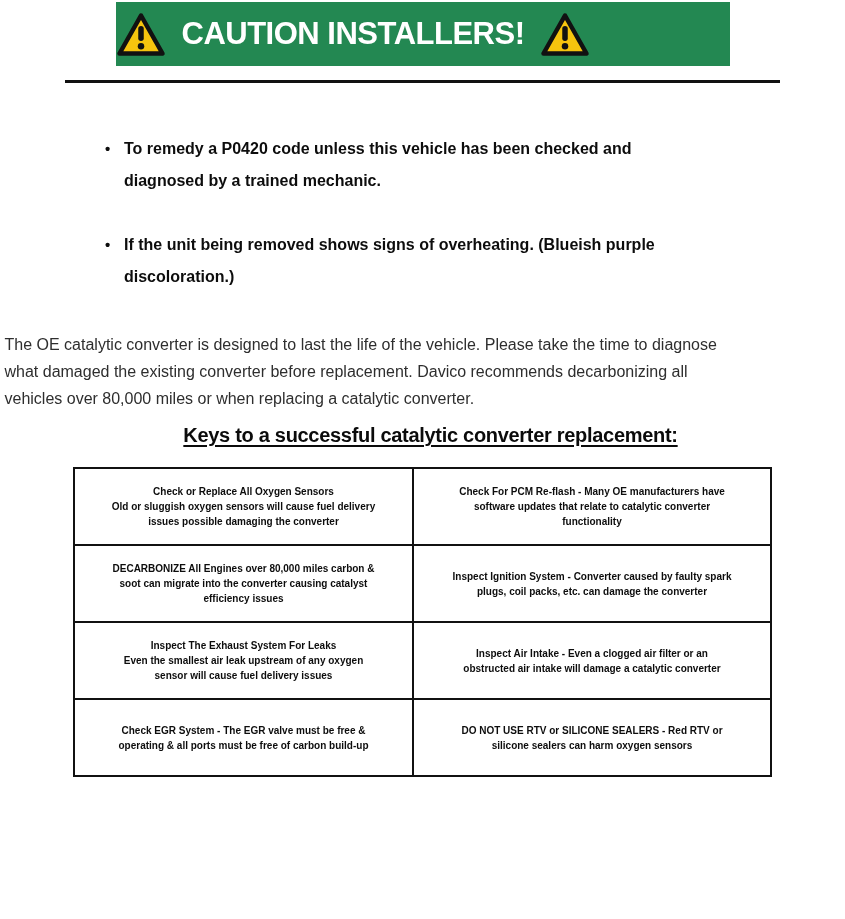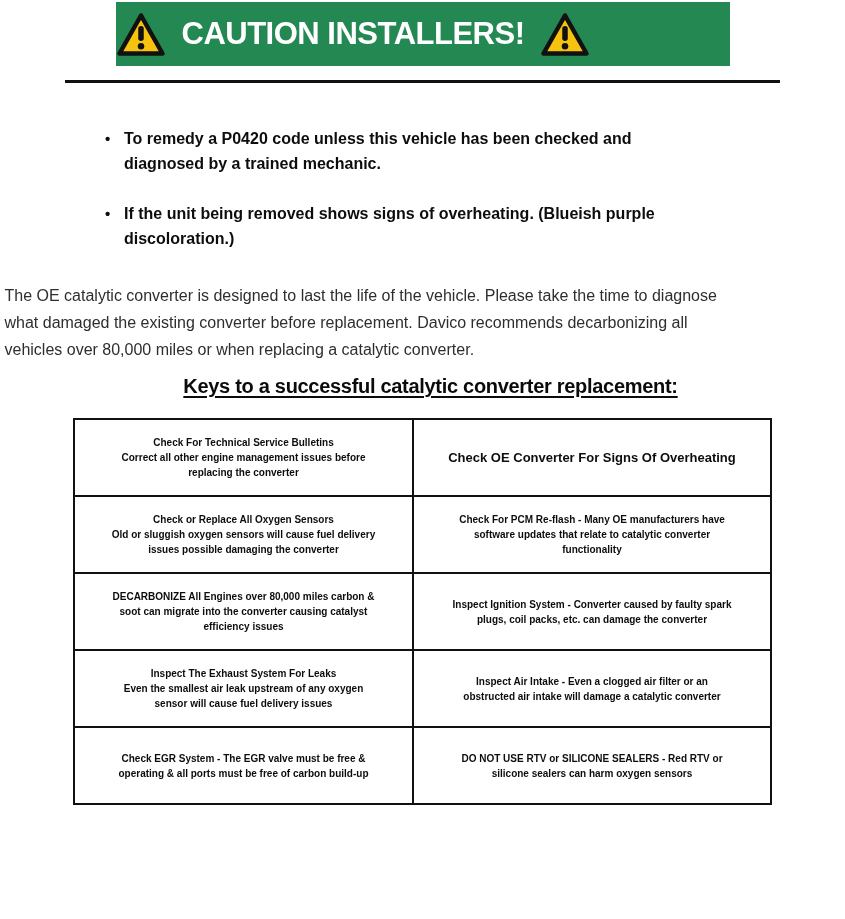--- a/index.html
+++ b/index.html
@@ -50,21 +50,21 @@
   }
 
   
   .bullets {
     list-style: none;
     margin: 18px 0 0 105px;
     padding: 0;
     width: 700px;
     font-weight: bold;
     font-size: 16px;
-    line-height: 25px;
+    line-height: 32px;
     white-space: pre-line;
     color: #0d0d0d;
   }
   .bullets li { position: relative; padding-left: 19px; margin: 0; }
   .bullets li::before {
     content: "\2022";
     position: absolute; left: 0; top: 0;
     font-size: 15px;
   }
 
@@ -154,26 +154,20 @@
 
   <h3 class="keys-heading">Keys to a successful catalytic converter replacement:</h3>
 
   <table class="keys-table">
     <colgroup>
         <col class="col-left">
         <col class="col-right">
       </colgroup>
     <tbody>
       <tr>
-        <td>Check For Technical Service Bulletins
-Correct all other engine management issues before
-replacing the converter</td>
-        <td class="big">Check OE Converter For Signs Of Overheating</td>
-      </tr>
-      <tr>
         <td>Check or Replace All Oxygen Sensors
 Old or sluggish oxygen sensors will cause fuel delivery
 issues possible damaging the converter</td>
         <td>Check For PCM Re-flash - Many OE manufacturers have
 software updates that relate to catalytic converter
 functionality</td>
       </tr>
       <tr>
         <td>DECARBONIZE All Engines over 80,000 miles carbon &amp;
 soot can migrate into the converter causing catalyst

